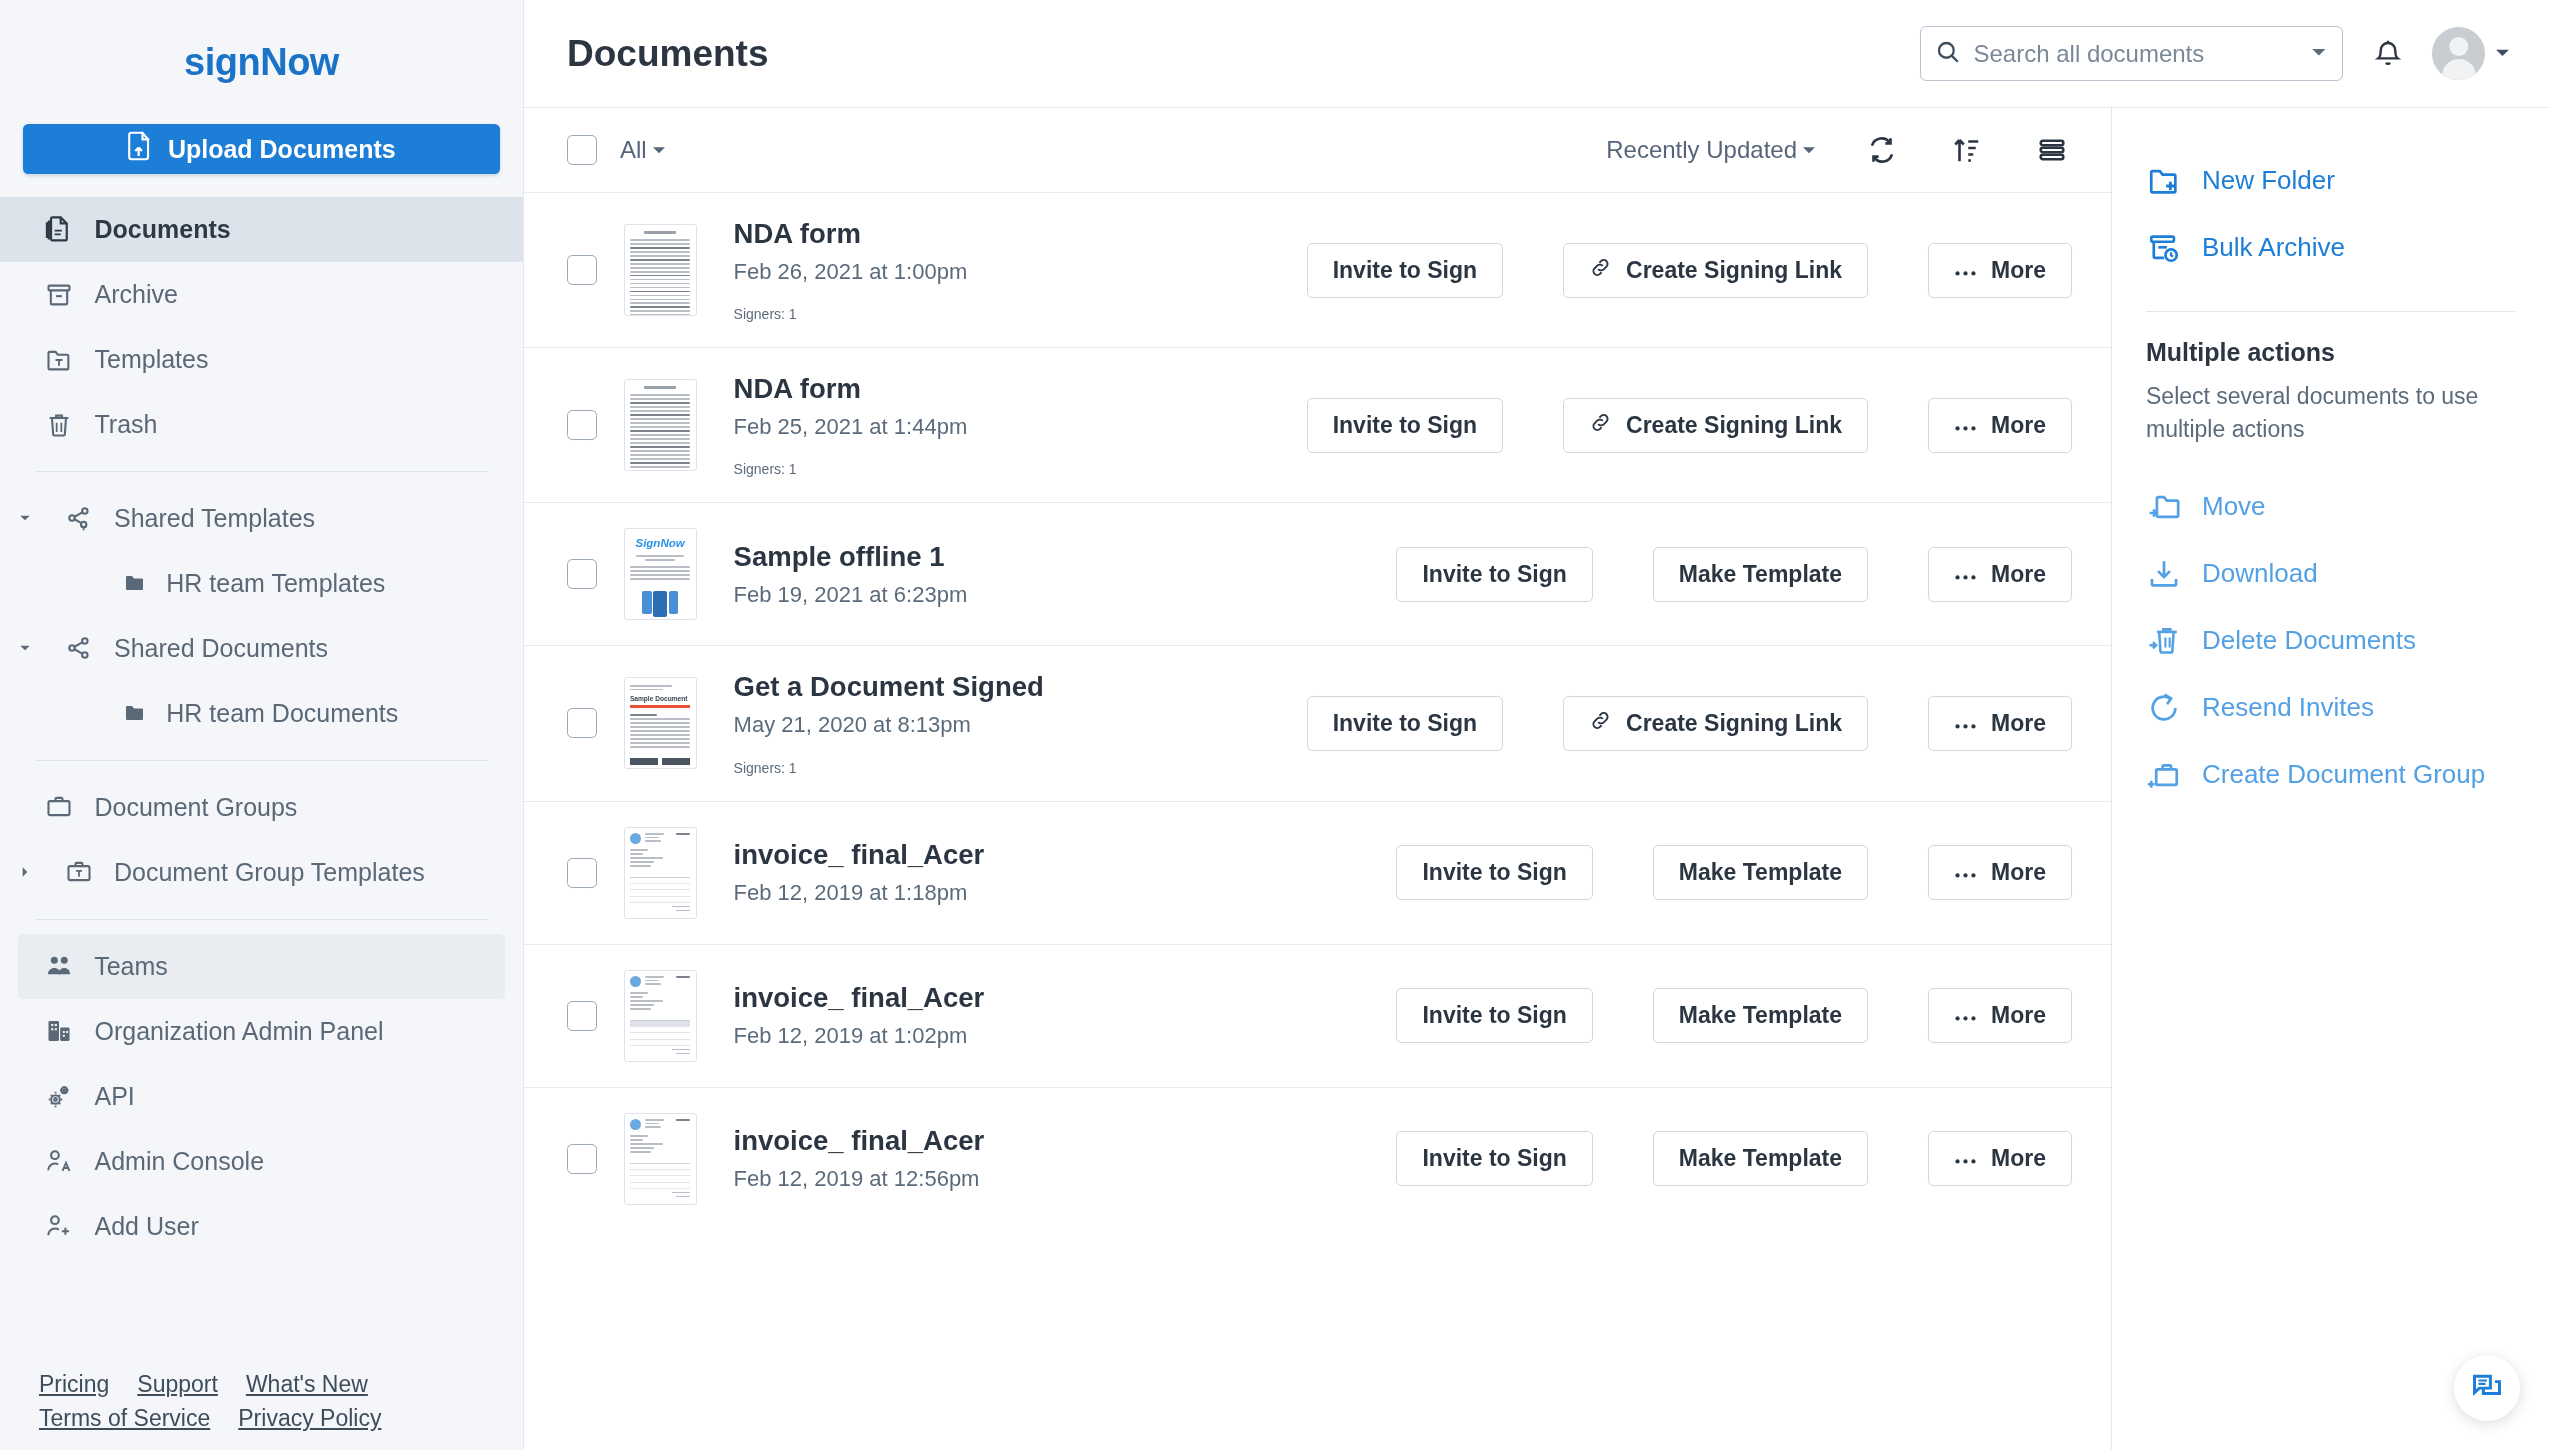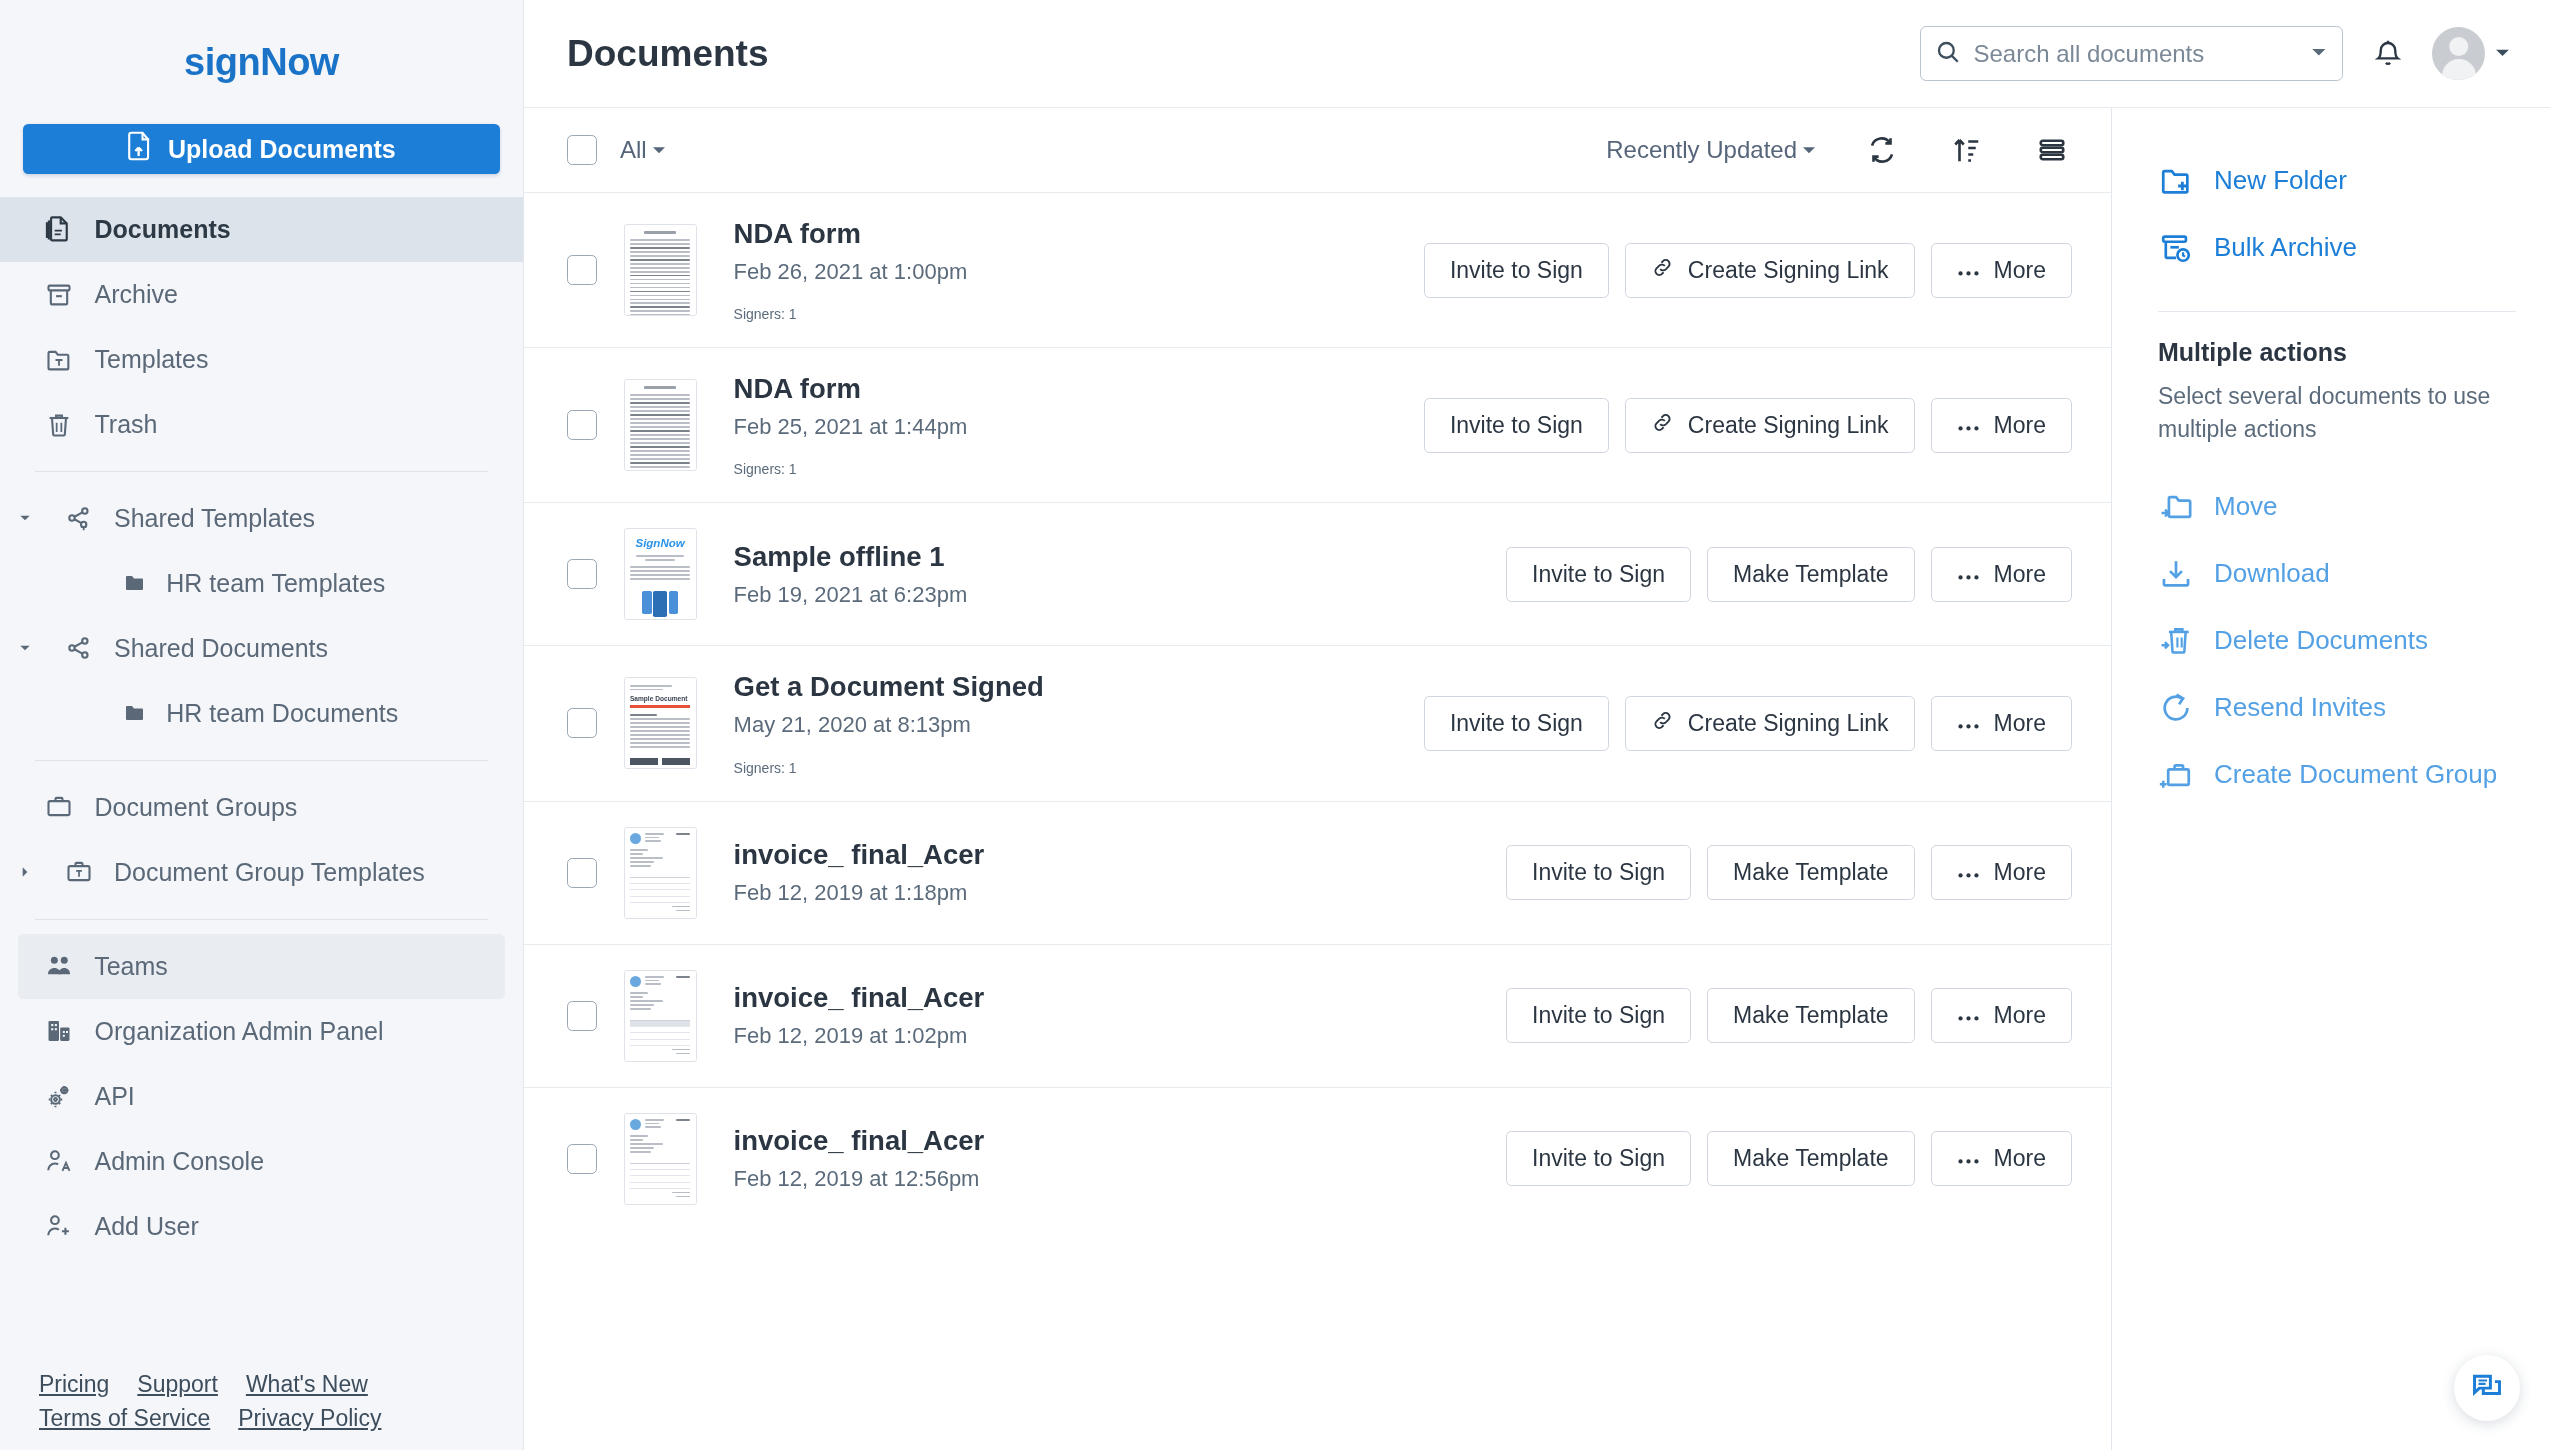--- a/index.html
+++ b/index.html
@@ -132,30 +132,30 @@
   .thumb .sd-title { font-size: 6.6px; font-weight: 700; color: #3a4350; margin: 2.7px 5.3px 0.9px 5.3px; }
 
   .doc-meta { display: flex; flex-direction: column; gap: 8.9px; min-width: 0; }
   .doc-name { font-size: 27.5px; font-weight: 700; color: #2b3642; cursor: pointer; }
   .doc-date { font-size: 22px; color: #5b6b7b; }
   .doc-signers { font-size: 14px; color: #5b6b7b; margin-top: 12.4px; }
 
   .row-actions { margin-left: auto; display: flex; align-items: center; gap: 16px; padding-left: 35px; }
   .btn {
     height: 55px; border: 0.9px solid #cfd6de; border-radius: 5.3px; background: #fff;
-    font-size: 23px; font-weight: 400; color: #2b3642;
+    font-size: 23px; font-weight: 700; color: #2b3642;
     font-family: "Liberation Sans", sans-serif;
     display: flex; align-items: center; justify-content: center; gap: 14px;
-    padding: 0 25px; cursor: pointer; white-space: nowrap;
+    padding: 0 25px; cursor: pointer; white-space: nowrap; margin-left: 44px;
   }
 
   
   .rpanel {
     width: 439px; flex: 0 0 439px; border-left: 0.9px solid #e3e7ee;
-    background: #fff; padding: 39px 0 0 12px; position: relative;
+    background: #fff; padding: 39px 0 0 0; position: relative;
   }
   .rp-item {
     display: flex; align-items: center; gap: 21px; padding: 0 0 0 34px;
     height: 67px; font-size: 26px; color: #1c7ed6; cursor: pointer; white-space: nowrap;
   }
   .rp-item.dim { color: #53a0e4; }
   .rp-ico { width: 35px; height: 35px; flex: 0 0 35px; display: flex; align-items: center; justify-content: center; }
   .rp-divider { height: 0.9px; background: #e3e7ee; margin: 30px 34px 26.6px 34px; }
   .rp-heading { font-size: 25px; font-weight: 700; color: #2b3642; padding-left: 34px; margin-bottom: 12.4px; }
   .rp-sub { font-size: 23px; color: #5b6b7b; line-height: 1.45; padding: 0 44px 0 34px; margin-bottom: 26.6px; }

